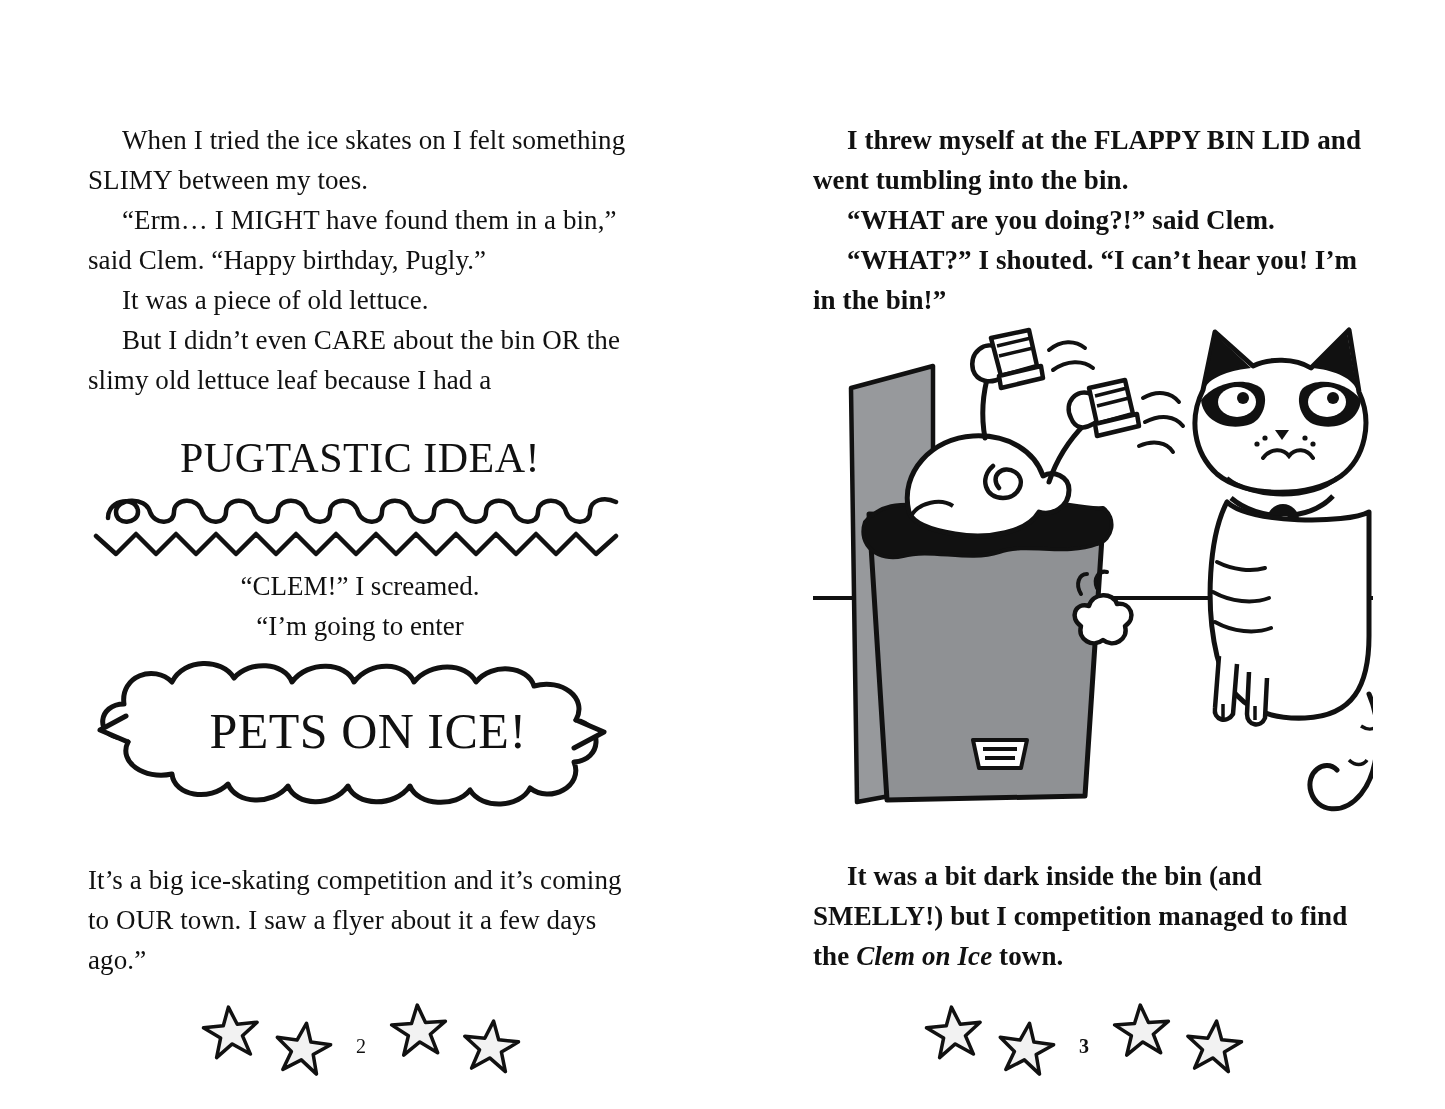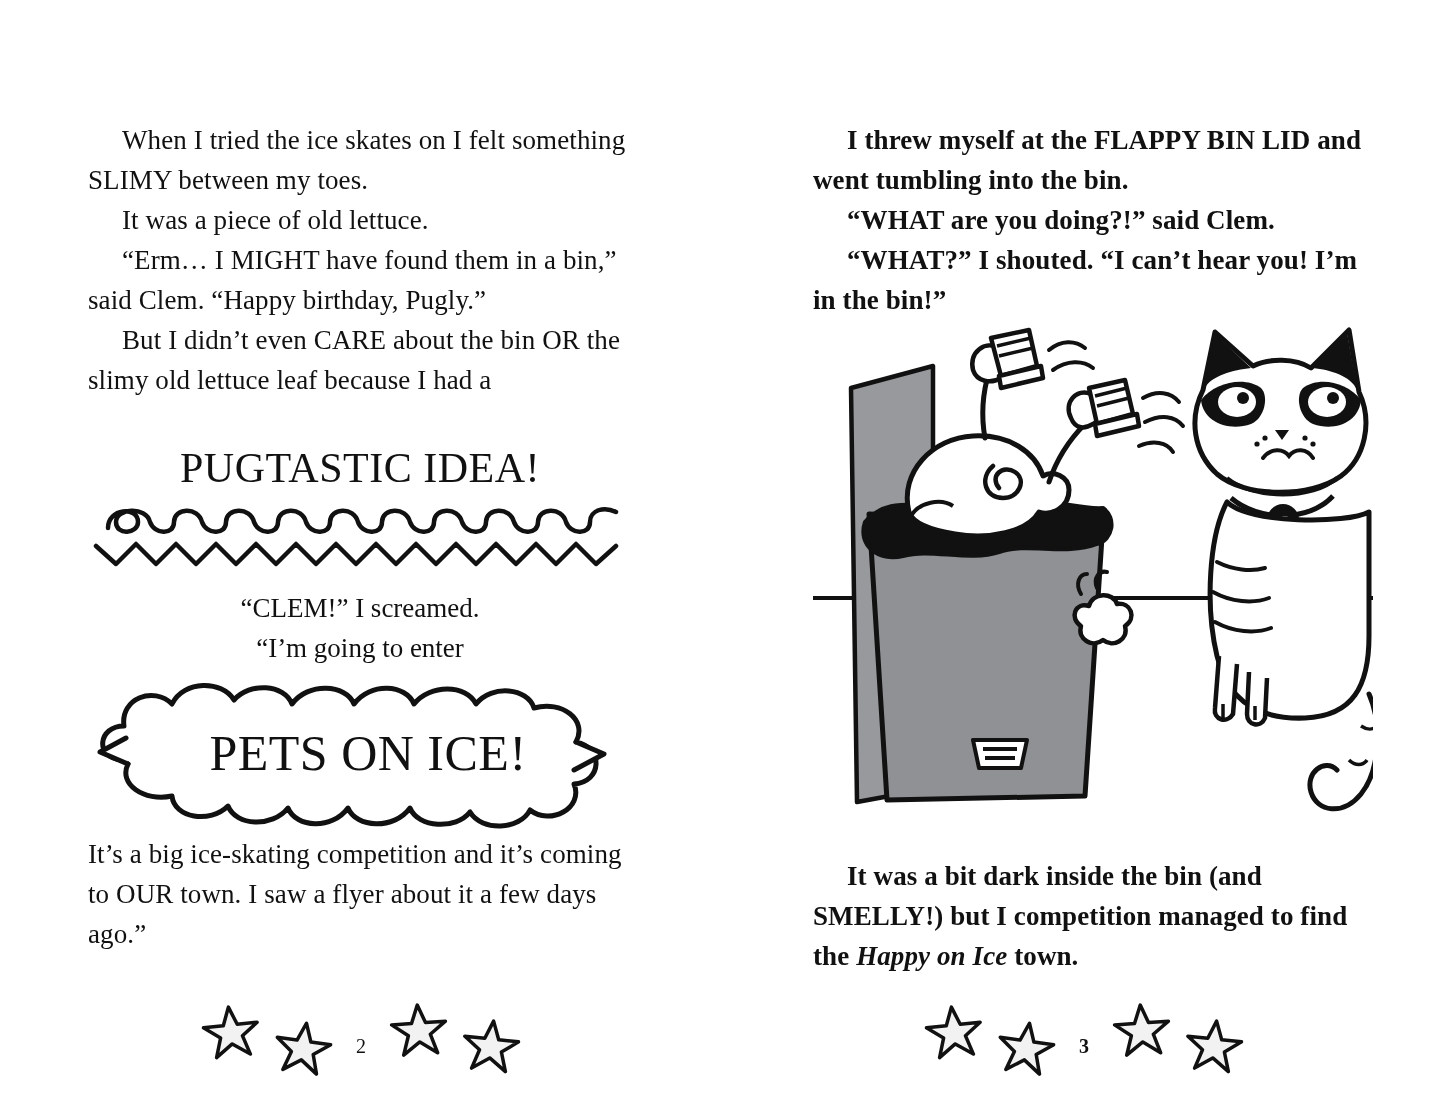--- a/index.html
+++ b/index.html
@@ -30,25 +30,25 @@
   .page-left { padding: 120px 90px 0 88px; }
   .page-right { padding: 120px 80px 0 90px; font-weight: bold; }
 
   p.para {
     margin: 0;
     font-size: 27px;
     line-height: 40px;
     text-indent: 34px;
     letter-spacing: 0.1px;
   }
-  p.para.noindent { text-indent: 0; }
+  p.para.noindent { text-indent: 0; margin-top: 48px; }
 
   
   .pugtastic-block {
-    margin-top: 44px;
+    margin-top: 34px;
     text-align: center;
   }
   .pugtastic-title {
     font-size: 42px;
     line-height: 48px;
     letter-spacing: 0.5px;
     white-space: nowrap;
   }
   .squiggle-row {
     margin-top: 6px;
@@ -61,21 +61,21 @@
     display: block;
   }
 
   .centered-line {
     margin: 0;
     text-align: center;
     font-size: 27px;
     line-height: 40px;
     text-indent: 0;
   }
-  .clem-line { margin-top: 18px; }
+  .clem-line { margin-top: 6px; }
 
   
   .cloud-wrap {
     position: relative;
     margin-top: 6px;
     height: 160px;
   }
   .cloud-wrap svg { display: block; }
   .cloud-text {
     position: absolute;
@@ -122,22 +122,22 @@
   .ital { font-style: italic; }
 </style>
 </head>
 <body>
 
 <div class="book-spread">
 
   <div class="page page-left">
 
     <p class="para">When I tried the ice skates on I felt something SLIMY between my toes.</p>
+    <p class="para">“Erm… I MIGHT have found them in a bin,” said Clem. “Happy birthday, Pugly.”</p>
     <p class="para">It was a piece of old lettuce.</p>
-    <p class="para">“Erm… I MIGHT have found them in a bin,” said Clem. “Happy birthday, Pugly.”</p>
     <p class="para">But I didn’t even CARE about the bin OR the slimy old lettuce leaf because I had a</p>
 
     <div class="pugtastic-block">
       <div class="pugtastic-title">PUGTASTIC IDEA!</div>
 
       <svg class="squiggle-row" width="546" height="40" viewBox="0 0 546 40">
         <path d="M20 30 C20 10, 50 8, 50 24 C50 36, 28 38, 28 24 C28 10, 58 8, 62 24
                  C66 36, 86 38, 86 24 C86 10, 110 8, 114 24 C118 36, 138 38, 138 24
                  C138 10, 162 8, 166 24 C170 36, 190 38, 190 24 C190 10, 214 8, 218 24
                  C222 36, 242 38, 242 24 C242 10, 266 8, 270 24 C274 36, 294 38, 294 24
@@ -318,21 +318,21 @@
           <line x1="442" y1="380" x2="442" y2="394" stroke="#111" stroke-width="3.5"></line>
 
           <path d="M556 368 C570 400, 566 446, 548 468 C530 490, 504 486, 498 466
                    C492 446, 512 432, 524 444" fill="#ffffff" stroke="#111" stroke-width="5" stroke-linecap="round" stroke-linejoin="round"></path>
           <path d="M548 400 C554 404, 560 404, 564 400" fill="none" stroke="#111" stroke-width="3.5"></path>
           <path d="M536 434 C542 440, 550 440, 554 434" fill="none" stroke="#111" stroke-width="3.5"></path>
         </g>
       </svg>
     </div>
 
-    <p class="para right-bottom-text"><span>It was a bit dark inside the bin (and SMELLY!) but I competition managed to find the </span><span class="ital">Happy on Ice</span><span> town.</span></p>
+    <p class="para right-bottom-text"><span>It was a bit dark inside the bin (and SMELLY!) but I competition managed to find the </span><span class="ital">Clem on Ice</span><span> town.</span></p>
 
     <div class="footer">
       <svg class="star-a" width="58" height="58" viewBox="0 0 58 58">
         <polygon points="29,4 36,22 56,22 40,34 46,53 29,41 12,53 18,34 2,22 22,22" fill="#f2f2f2" stroke="#111" stroke-width="3.5" stroke-linejoin="round"></polygon>
       </svg>
       <svg class="star-b" width="58" height="58" viewBox="0 0 58 58">
         <polygon points="29,4 36,22 56,22 40,34 46,53 29,41 12,53 18,34 2,22 22,22" fill="#f2f2f2" stroke="#111" stroke-width="3.5" stroke-linejoin="round"></polygon>
       </svg>
       <span class="pageno">3</span>
       <svg class="star-c" width="58" height="58" viewBox="0 0 58 58">

